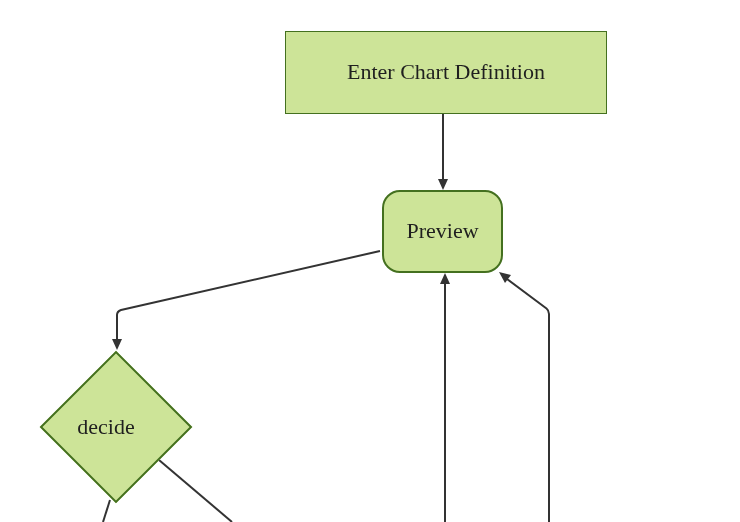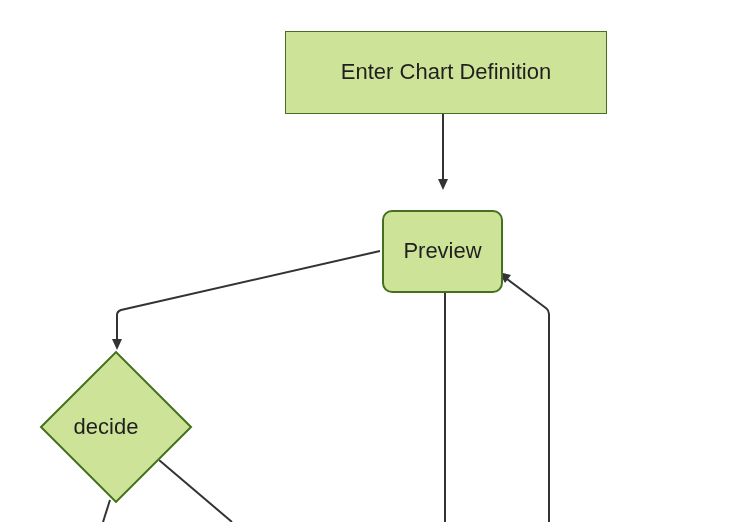--- a/index.html
+++ b/index.html
@@ -10,21 +10,21 @@
     --text: #1f1f1f;
   }
   * { margin: 0; padding: 0; box-sizing: border-box; }
   html, body { background: var(--background); }
   .canvas {
     position: relative;
     width: 740px;
     height: 522px;
     overflow: hidden;
     background: var(--background);
-    font-family: Liberation Sans, sans-serif;
+    font-family: Liberation Serif, serif;
     color: var(--text);
   }
   .edges-layer {
     position: absolute;
     left: 0; top: 0;
     width: 740px; height: 522px;
   }
   .edge {
     fill: none;
     stroke: var(--edge);
@@ -40,21 +40,21 @@
     background: var(--node-fill);
     border: 2px solid var(--node-border);
     display: flex;
     align-items: center;
     justify-content: center;
     font-size: 22px;
     line-height: 1.2;
     white-space: nowrap;
   }
   .node-rect { border-width: 1.5px; }
-  .node-rounded { border-radius: 10px; margin-top: 20px; }
+  .node-rounded { border-radius: 18px; }
   .diamond-shape {
     position: absolute;
     background: var(--node-fill);
     border: 2px solid var(--node-border);
     transform: rotate(45deg);
   }
   .diamond-label {
     position: absolute;
     text-align: center;
     font-size: 22px;

